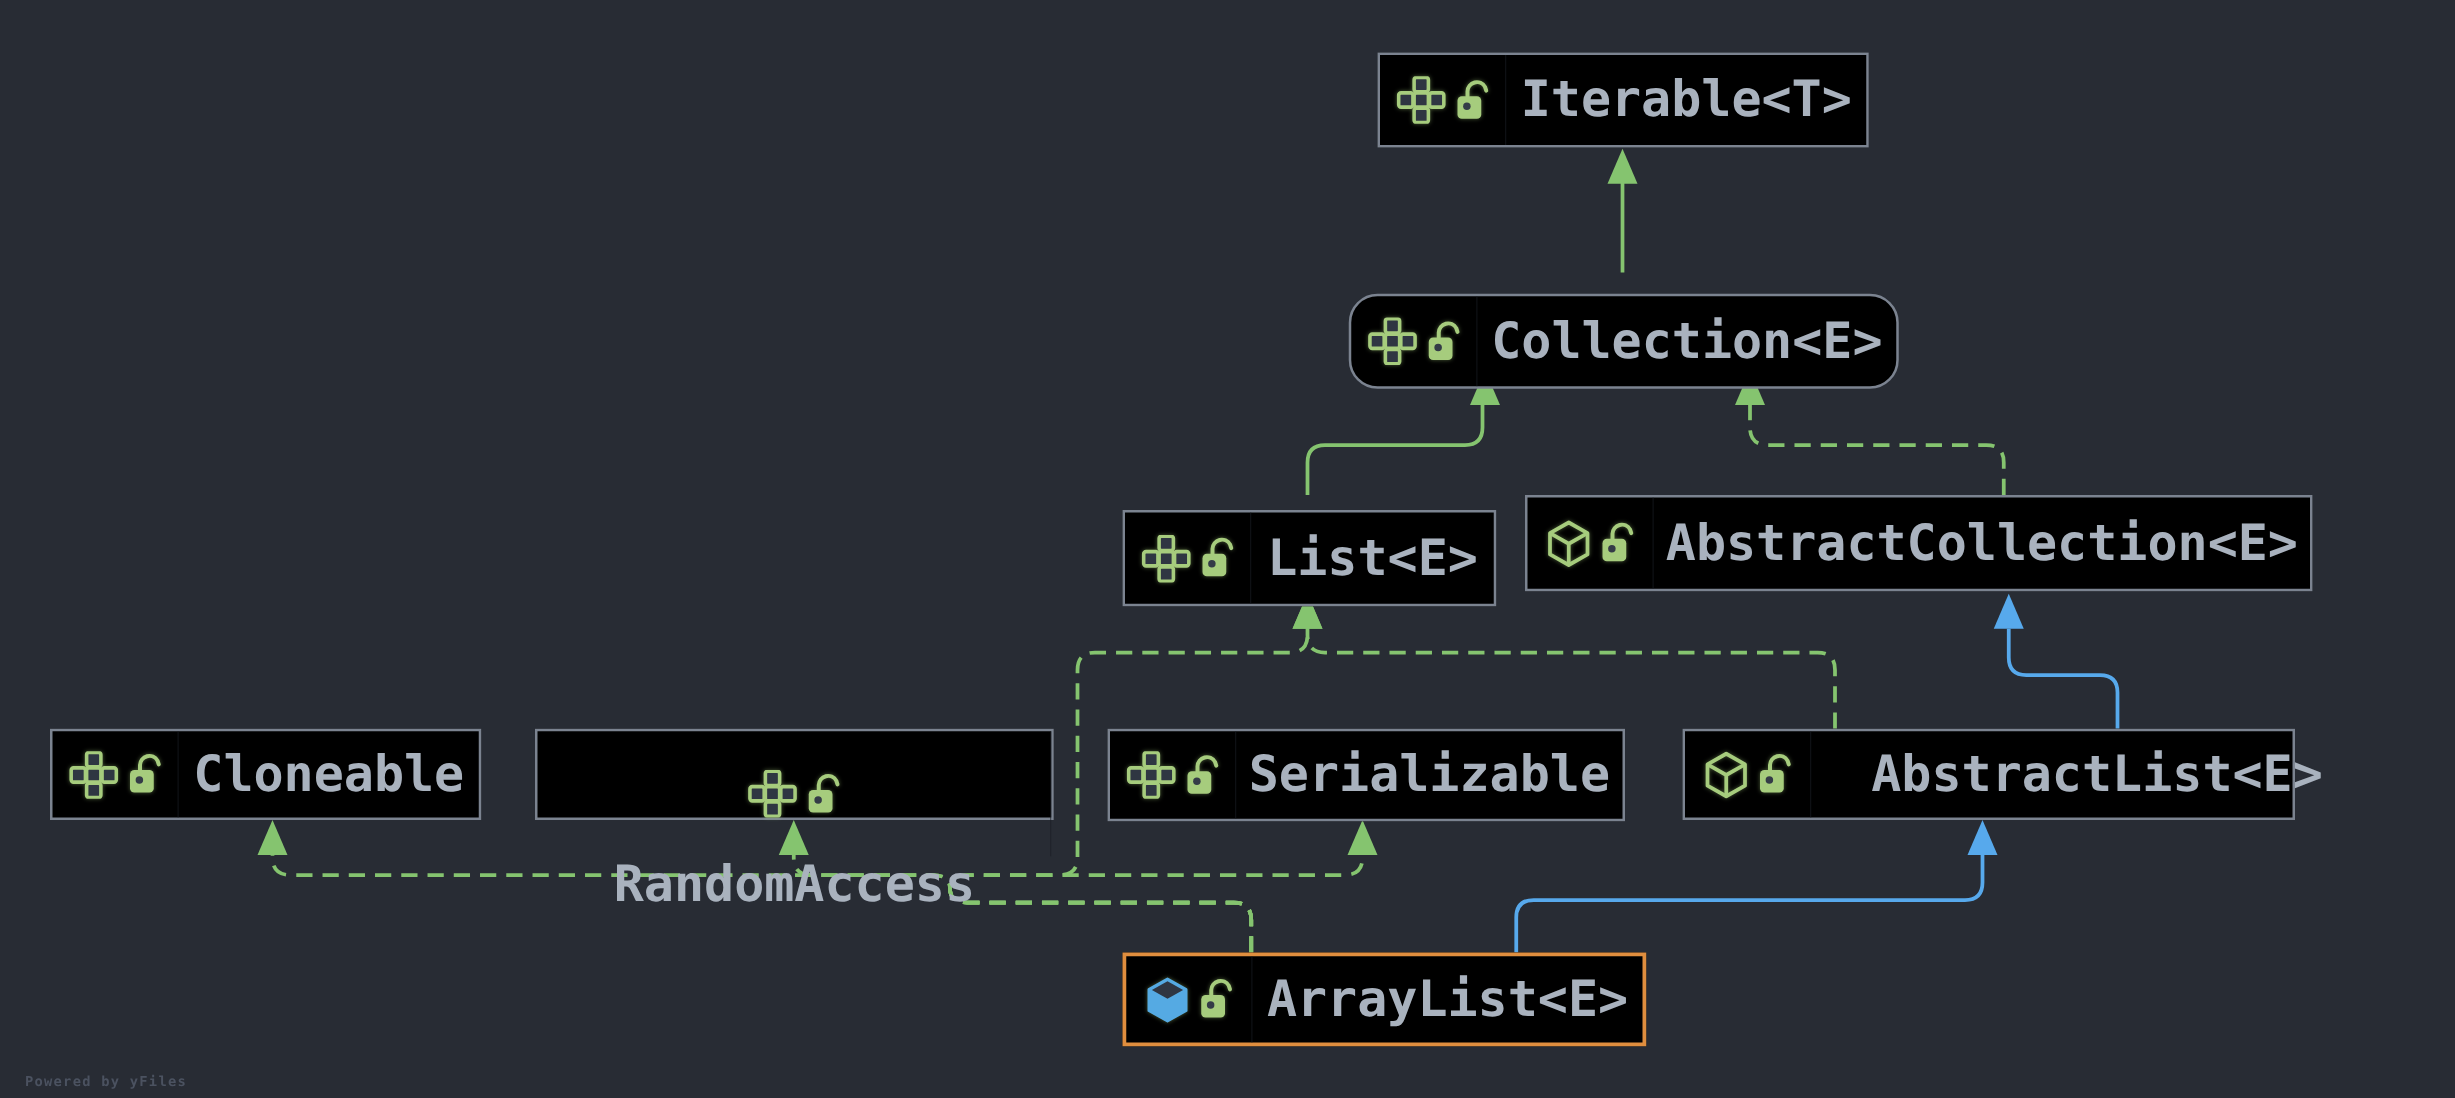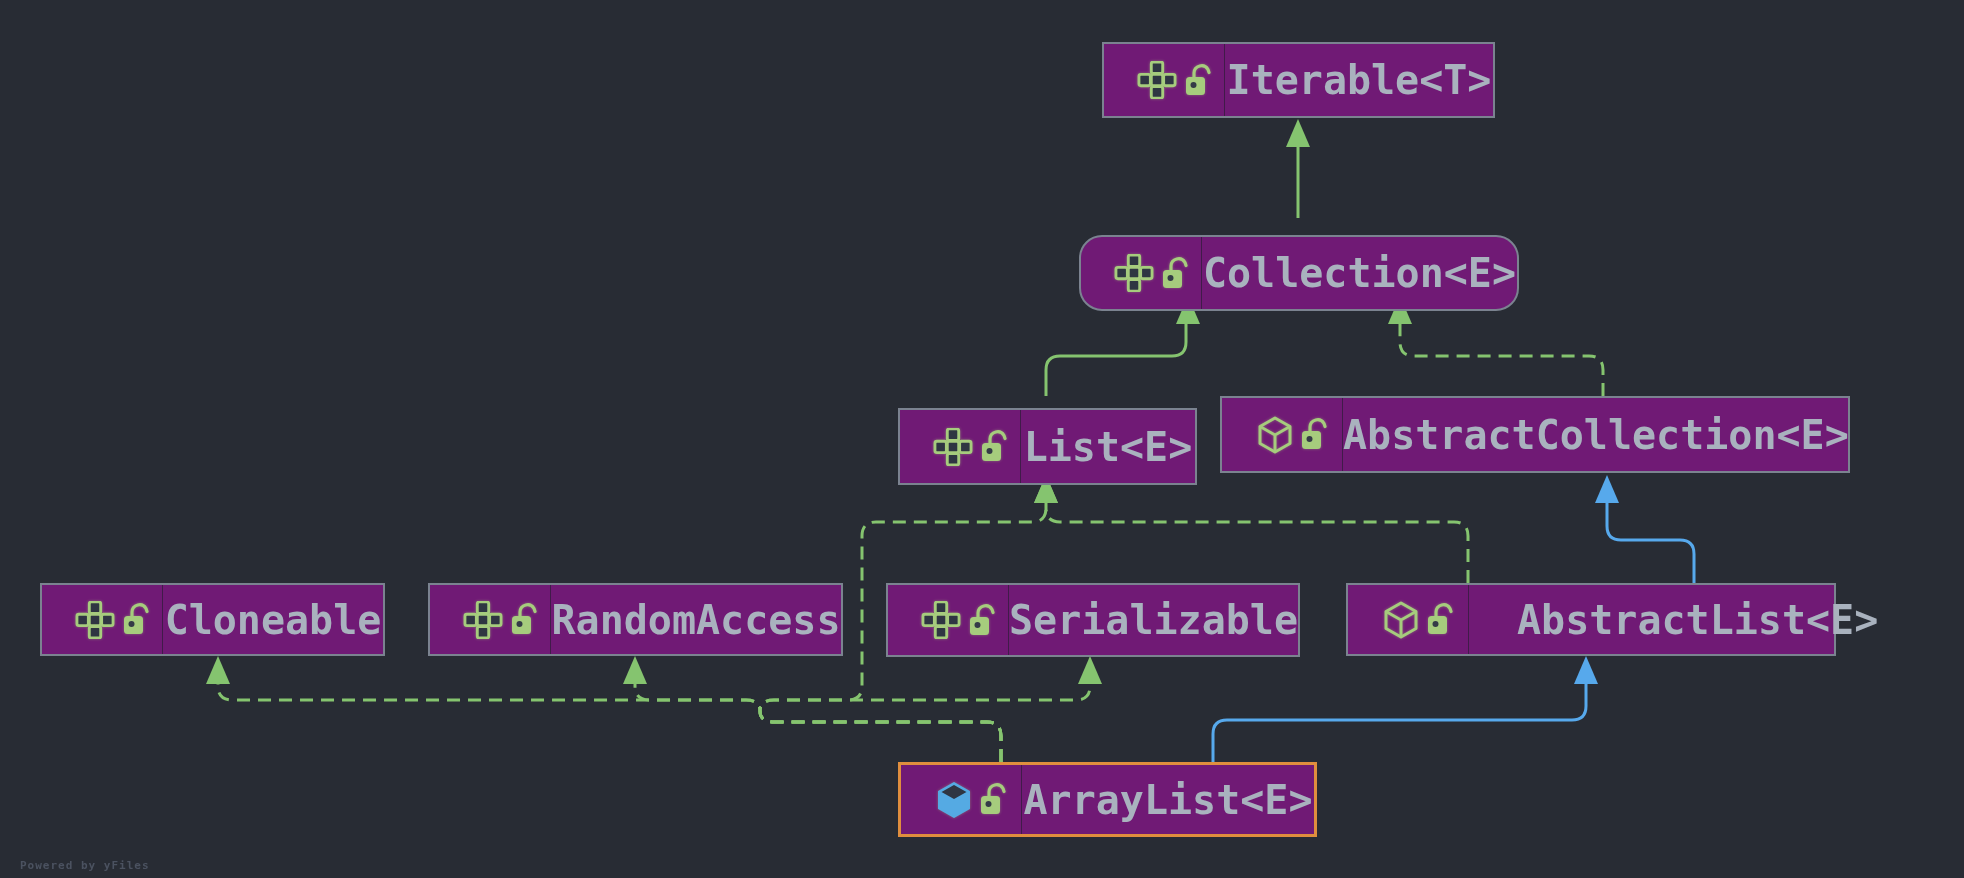--- a/index.html
+++ b/index.html
@@ -6,22 +6,22 @@
   #canvas{position:relative;width:1964px;height:878px;background:#282c34;overflow:hidden;
           font-family:"DejaVu Sans Mono","Liberation Mono",monospace;}
   #edge-layer{position:absolute;left:0;top:0;width:1964px;height:878px;}
   .edge{fill:none;}
   .edge.green{stroke:#85c46f;}
   .edge.blue{stroke:#57a9ec;}
   .edge.solid{stroke-width:3;}
   .edge.dashed{stroke-width:3;stroke-dasharray:13 8;}
   .arrow.green{fill:#85c46f;stroke:none;}
   .arrow.blue{fill:#57a9ec;stroke:none;}
-  .node{position:absolute;display:flex;align-items:stretch;background:#701a75;
-        border:2px solid #7b8390;box-sizing:border-box;cursor:default;padding-left:20px;}
+  .node{position:absolute;display:flex;align-items:stretch;background:#000000;
+        border:2px solid #7b8390;box-sizing:border-box;cursor:default;}
   .node.selected{border:3px solid #e08e3e;}
   .icon-cell{flex:0 0 100px;display:flex;align-items:center;justify-content:center;gap:8px;
              border-right:1px solid rgba(25,29,36,.55);}
   .icon-cell svg{filter:drop-shadow(0 0 1.5px rgba(166,204,125,.45));}
   .label{flex:1;display:flex;align-items:center;justify-content:center;
          font-size:40px;font-weight:bold;color:#a9b2be;white-space:nowrap;letter-spacing:0;}
   #watermark{position:absolute;left:20px;bottom:6px;font-size:11px;font-weight:bold;
              color:#4b5260;letter-spacing:1px;}
 </style>
 </head>
@@ -146,21 +146,21 @@
             <rect x="14" y="26" width="12" height="12" rx="2" fill="#2f3642" stroke="#a6cc7d" stroke-width="3"></rect>
           </svg>
           <svg width="27" height="35" viewBox="0 0 27 35">
     <path d="M9,14 L9,10 A7.5,7.5 0 0 1 23,6.5 L24,9.5" fill="none" stroke="#a6cc7d" stroke-width="3.2" stroke-linecap="round"></path>
     <rect x="1" y="14" width="19" height="18" rx="3.5" fill="#a6cc7d"></rect>
     <circle cx="8.5" cy="22" r="3" fill="#343b47"></circle>
           </svg>
         </span>
         <span class="label">Cloneable</span>
       </div>
-      <div class="node" style="left: 428px; top: 583px; width: 415px; height: 73px;">
+      <div class="node" style="left: 428px; top: 583px; width: 415px; height: 73px; flex-direction: column;">
         <span class="icon-cell">
           <svg width="40" height="38" viewBox="-1 -1 42 40">
             <rect x="14" y="0" width="12" height="12" rx="2" fill="#2f3642" stroke="#a6cc7d" stroke-width="3"></rect>
             <rect x="1" y="13" width="12" height="12" rx="2" fill="#2f3642" stroke="#a6cc7d" stroke-width="3"></rect>
             <rect x="14" y="13" width="12" height="12" rx="2" fill="#2f3642" stroke="#a6cc7d" stroke-width="3"></rect>
             <rect x="27" y="13" width="12" height="12" rx="2" fill="#2f3642" stroke="#a6cc7d" stroke-width="3"></rect>
             <rect x="14" y="26" width="12" height="12" rx="2" fill="#2f3642" stroke="#a6cc7d" stroke-width="3"></rect>
           </svg>
           <svg width="27" height="35" viewBox="0 0 27 35">
     <path d="M9,14 L9,10 A7.5,7.5 0 0 1 23,6.5 L24,9.5" fill="none" stroke="#a6cc7d" stroke-width="3.2" stroke-linecap="round"></path>

